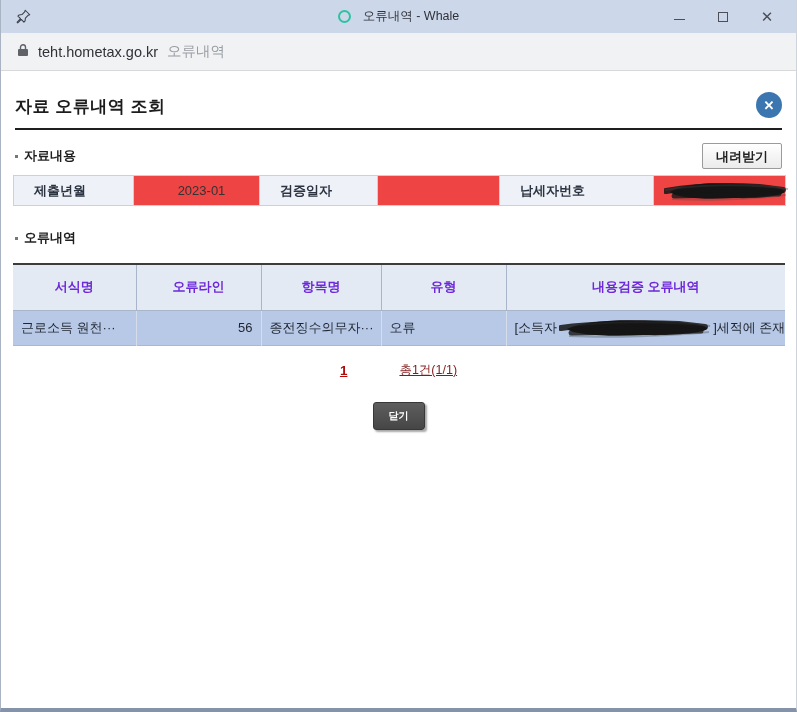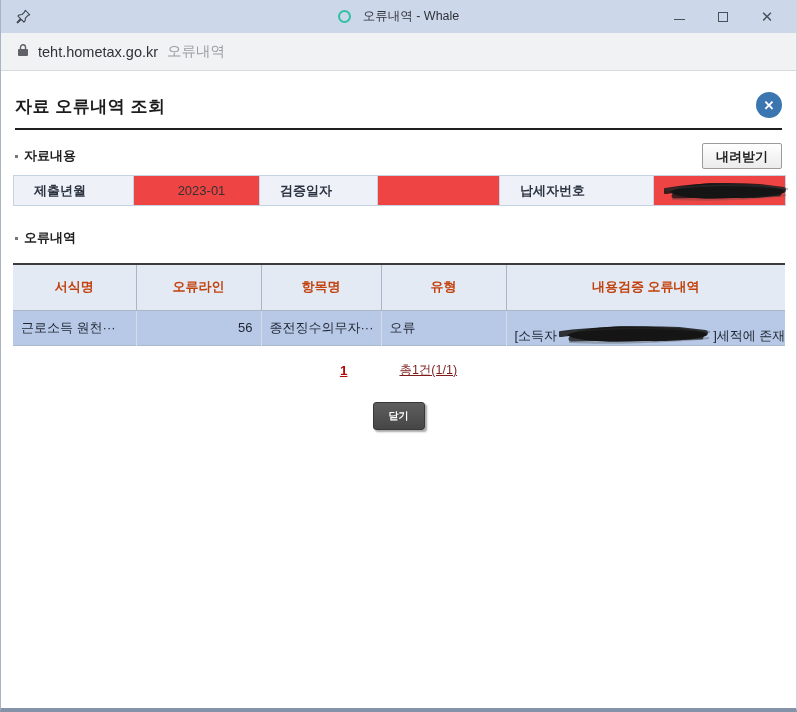--- a/index.html
+++ b/index.html
@@ -65,32 +65,32 @@
   table { border-collapse:collapse; width:100%; table-layout:fixed; }
   .tbl-data { margin-top:6px; border:1px solid #c5d2e2; }
   .tbl-data th, .tbl-data td { border:1px solid #c5d2e2; height:30px; font-size:13px; vertical-align:middle; }
   .tbl-data th { background:#eef2f8; color:#2c3340; font-weight:700; text-align:left; padding-left:20px; }
   .tbl-data td { background:#ef4444; color:#333; padding-left:10px; text-align:center; }
 
   
   .err-heading { margin-top:23px; }
   .tbl-err { margin-top:12px; border-top:2px solid #3c3c3c; border-bottom:1px solid #aab8cc; }
   .tbl-err th {
-    height:46px; background:#e3eaf4; color:#c2410c; font-weight:700; font-size:13px;
+    height:46px; background:#e3eaf4; color:#6d28d9; font-weight:700; font-size:13px;
     text-align:center; border-left:1px solid #a9b6c9; border-bottom:1px solid #a9b6c9;
   }
   .tbl-err th:first-child { border-left:none; }
   .tbl-err td {
     height:34px; background:var(--selected-row,#b7c9e6); color:#1f2430; font-size:13px;
     border-left:1px solid #d5dde9; vertical-align:middle; padding:0 8px;
     white-space:nowrap; overflow:hidden;
   }
   .tbl-err td:first-child { border-left:none; }
   .cell-right { text-align:right; padding-right:12px; }
-  .msg-cell { display:flex; align-items:flex-end; gap:2px; height:34px; }
+  .msg-cell { display:flex; align-items:center; gap:2px; height:34px; }
   .scribble { flex:0 0 auto; display:block; }
 
   
   .pagination { margin-top:16px; display:flex; align-items:center; justify-content:center; }
   .page-current {
     color:var(--page-red,#b00c0c); font-weight:700; font-size:13.5px;
     text-decoration:underline; cursor:pointer;
   }
   .page-summary { margin-left:52px; font-size:12.5px; color:#7f1d1d;text-decoration:underline; }
 

